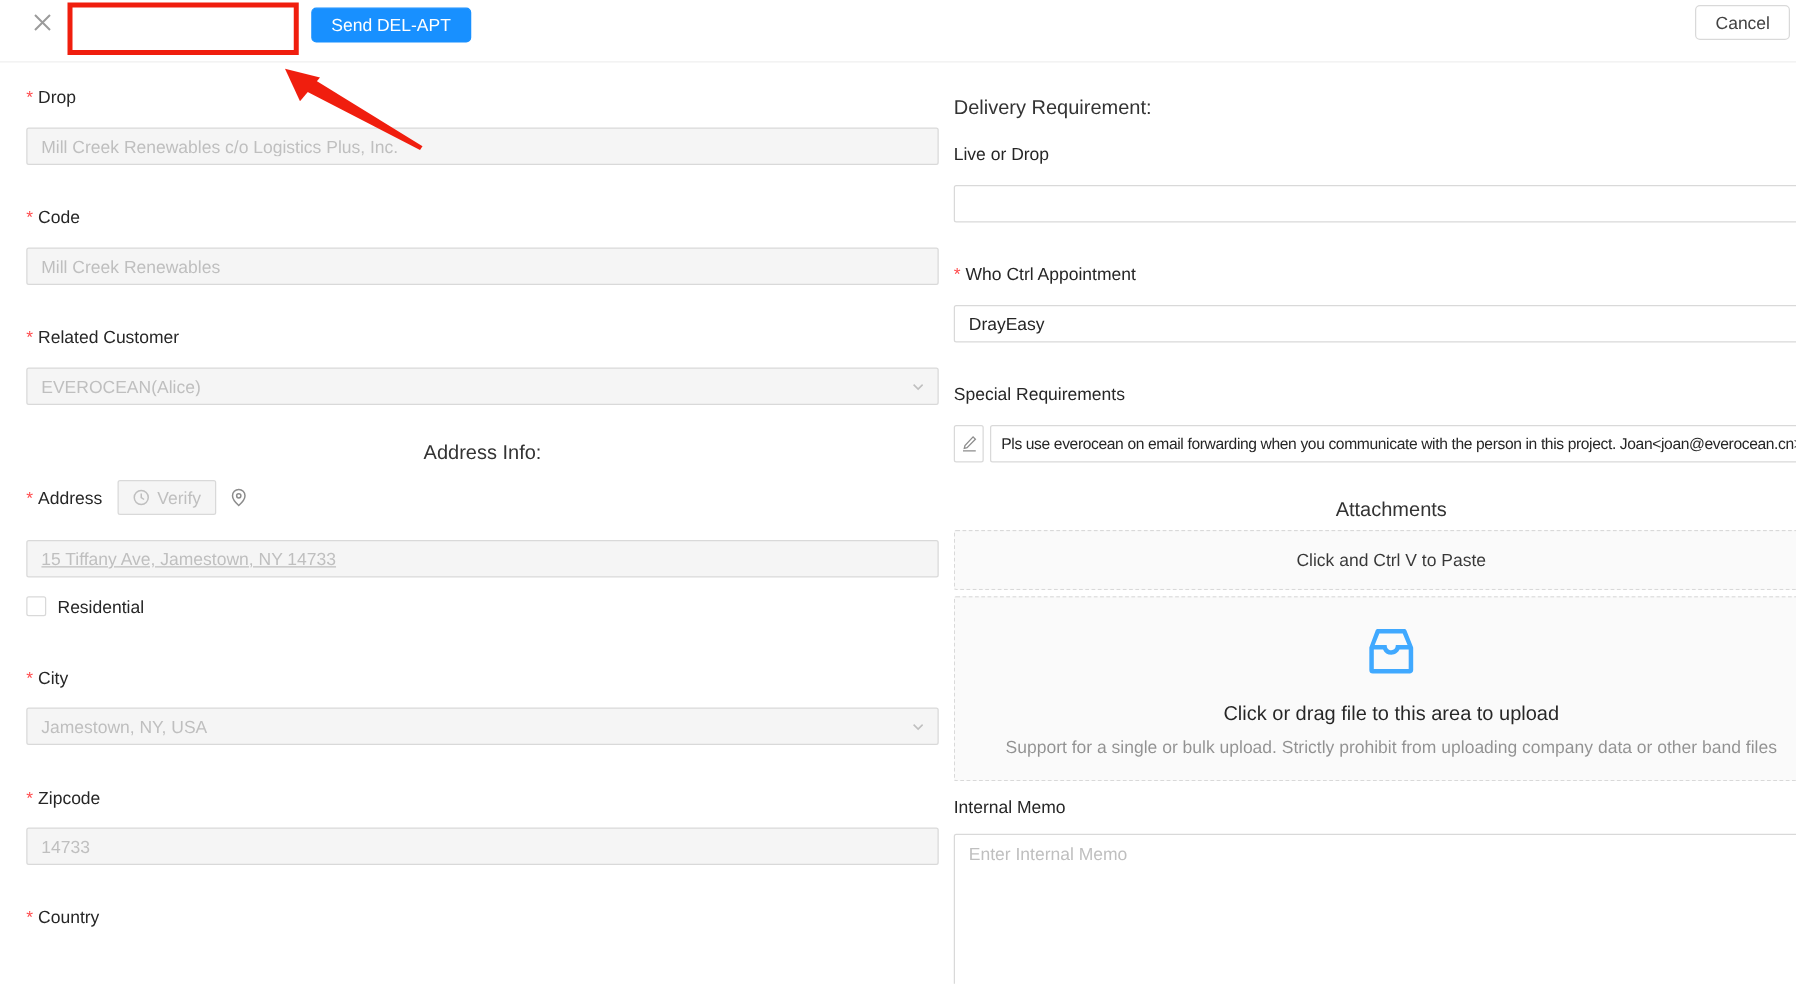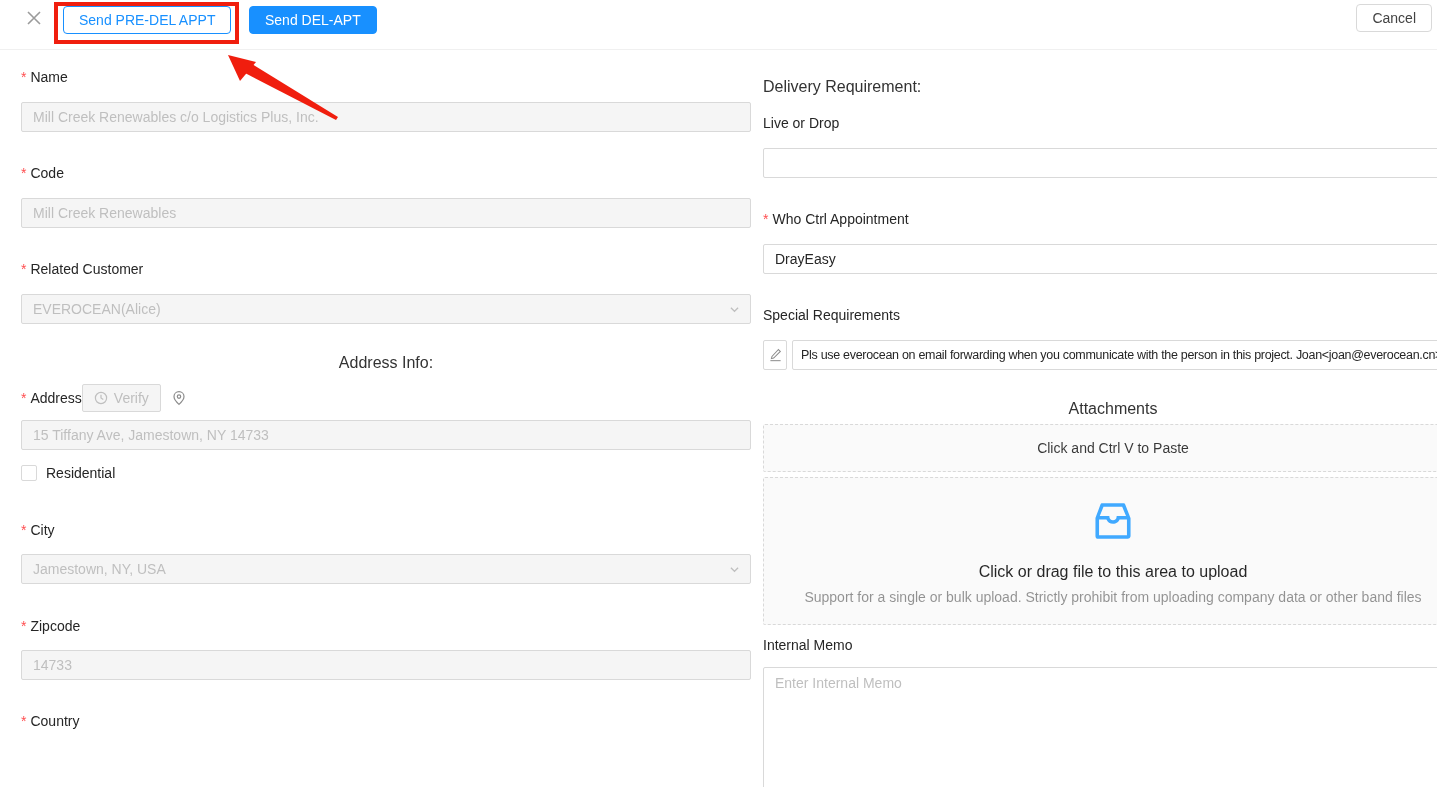--- a/index.html
+++ b/index.html
@@ -38,21 +38,21 @@
          padding:13px 11px; font-size:14px; color:#262626; background:#fff; outline:none;
          font-family:"Liberation Sans", sans-serif; }
   .inp:disabled, .inp.disabled { background:#f5f5f5; color:#bfbfbf; }
   .inp::placeholder { color:#bfbfbf; }
   .select-wrap { position:relative; width:100%;text-decoration:underline; }
   .chevron { position:absolute; right:12px; top:11px; width:9px; height:9px; pointer-events:none; }
   .chevron svg { display:block; }
   
   .addr-row { display:flex; align-items:center; }
   .verify-btn { display:inline-flex; align-items:center; gap:6px; height:28px; padding:12px 11px;
-                margin-left:0; background:#f5f5f5; border:1px solid #d9d9d9; border-radius:2px;
+                margin-left:12px; background:#f5f5f5; border:1px solid #d9d9d9; border-radius:2px;
                 color:#bfbfbf; font-size:14px; cursor:not-allowed; }
   .pin-icon { margin-left:10px; display:inline-flex; cursor:pointer; }
   
   .cb-row { display:flex; align-items:center; cursor:pointer; }
   .cb-box { width:16px; height:16px; background:#fff; border:1px solid #d9d9d9;
             border-radius:2px; flex:0 0 16px; }
   .cb-label { margin-left:9px; font-size:14px; color:#262626; }
   
   .special-row { display:flex; align-items:stretch; }
   .edit-box { width:24px; height:30px; border:1px solid #d9d9d9; border-radius:2px;
@@ -74,57 +74,56 @@
           padding:7px 11px; font-size:14px; color:#262626; resize:none; outline:none;
           font-family:"Liberation Sans", sans-serif; }
   .memo::placeholder { color:#bfbfbf; }
   
   .mt-title1 { margin-top:27px; }
   .mt-label  { margin-top:19px; }
   .mt-input  { margin-top:17px; }
   .mt-label2 { margin-top:33px; }
   .mt-title2 { margin-top:29px;text-align:center; }
   .mt-addr   { margin-top:12px; }
-  .mt-addrin { margin-top:8px; }
+  .mt-addrin { margin-top:20px;text-decoration:underline; }
   .mt-cb     { margin-top:15px; }
   .mt-city   { margin-top:41px; }
   .mt-cityin { margin-top:16px; }
   .mt-zip    { margin-top:34px; }
   .mt-zipin  { margin-top:16px; }
   .mt-paste  { margin-top:6px; }
   .mt-upload { margin-top:5px; }
   .mt-memo   { margin-top:12px; }
   .mt-memoin { margin-top:14px; }
 </style>
 </head>
 <body>
 
 <div class="header">
   <span class="close-btn">
     <svg width="16" height="16" viewBox="0 0 16 16">
       <path d="M2 2 L14 14 M14 2 L2 14" stroke="#9b9b9b" stroke-width="1.6" fill="none"></path>
     </svg>
   </span>
-  <button class="btn btn-outline-primary">Send PRE-DEL APPT</button>
   <button class="btn btn-primary">Send DEL-APT</button>
   <button class="btn btn-default">Cancel</button>
 </div>
 
 <div class="anno-rect" style="border-color:#f01e0e;"></div>
 <svg class="anno-arrow" viewBox="0 0 130 80">
   <polygon points="32,16 118,69 116,72 25,25" fill="#f01e0e"></polygon>
   <polygon points="8,7 36,14 20,33" fill="#f01e0e"></polygon>
 </svg>
 
 <div class="col col-left">
 
 
   <div class="field-label mt-label">
     <span class="req">*</span>
-    <span>Name</span>
+    <span>Drop</span>
   </div>
   <input class="inp disabled mt-input" disabled="" value="Mill Creek Renewables c/o Logistics Plus, Inc." style="">
 
   <div class="field-label mt-label2">
     <span class="req">*</span>
     <span>Code</span>
   </div>
   <input class="inp disabled mt-input" disabled="" value="Mill Creek Renewables" style="">
 
   <div class="field-label mt-label2">

